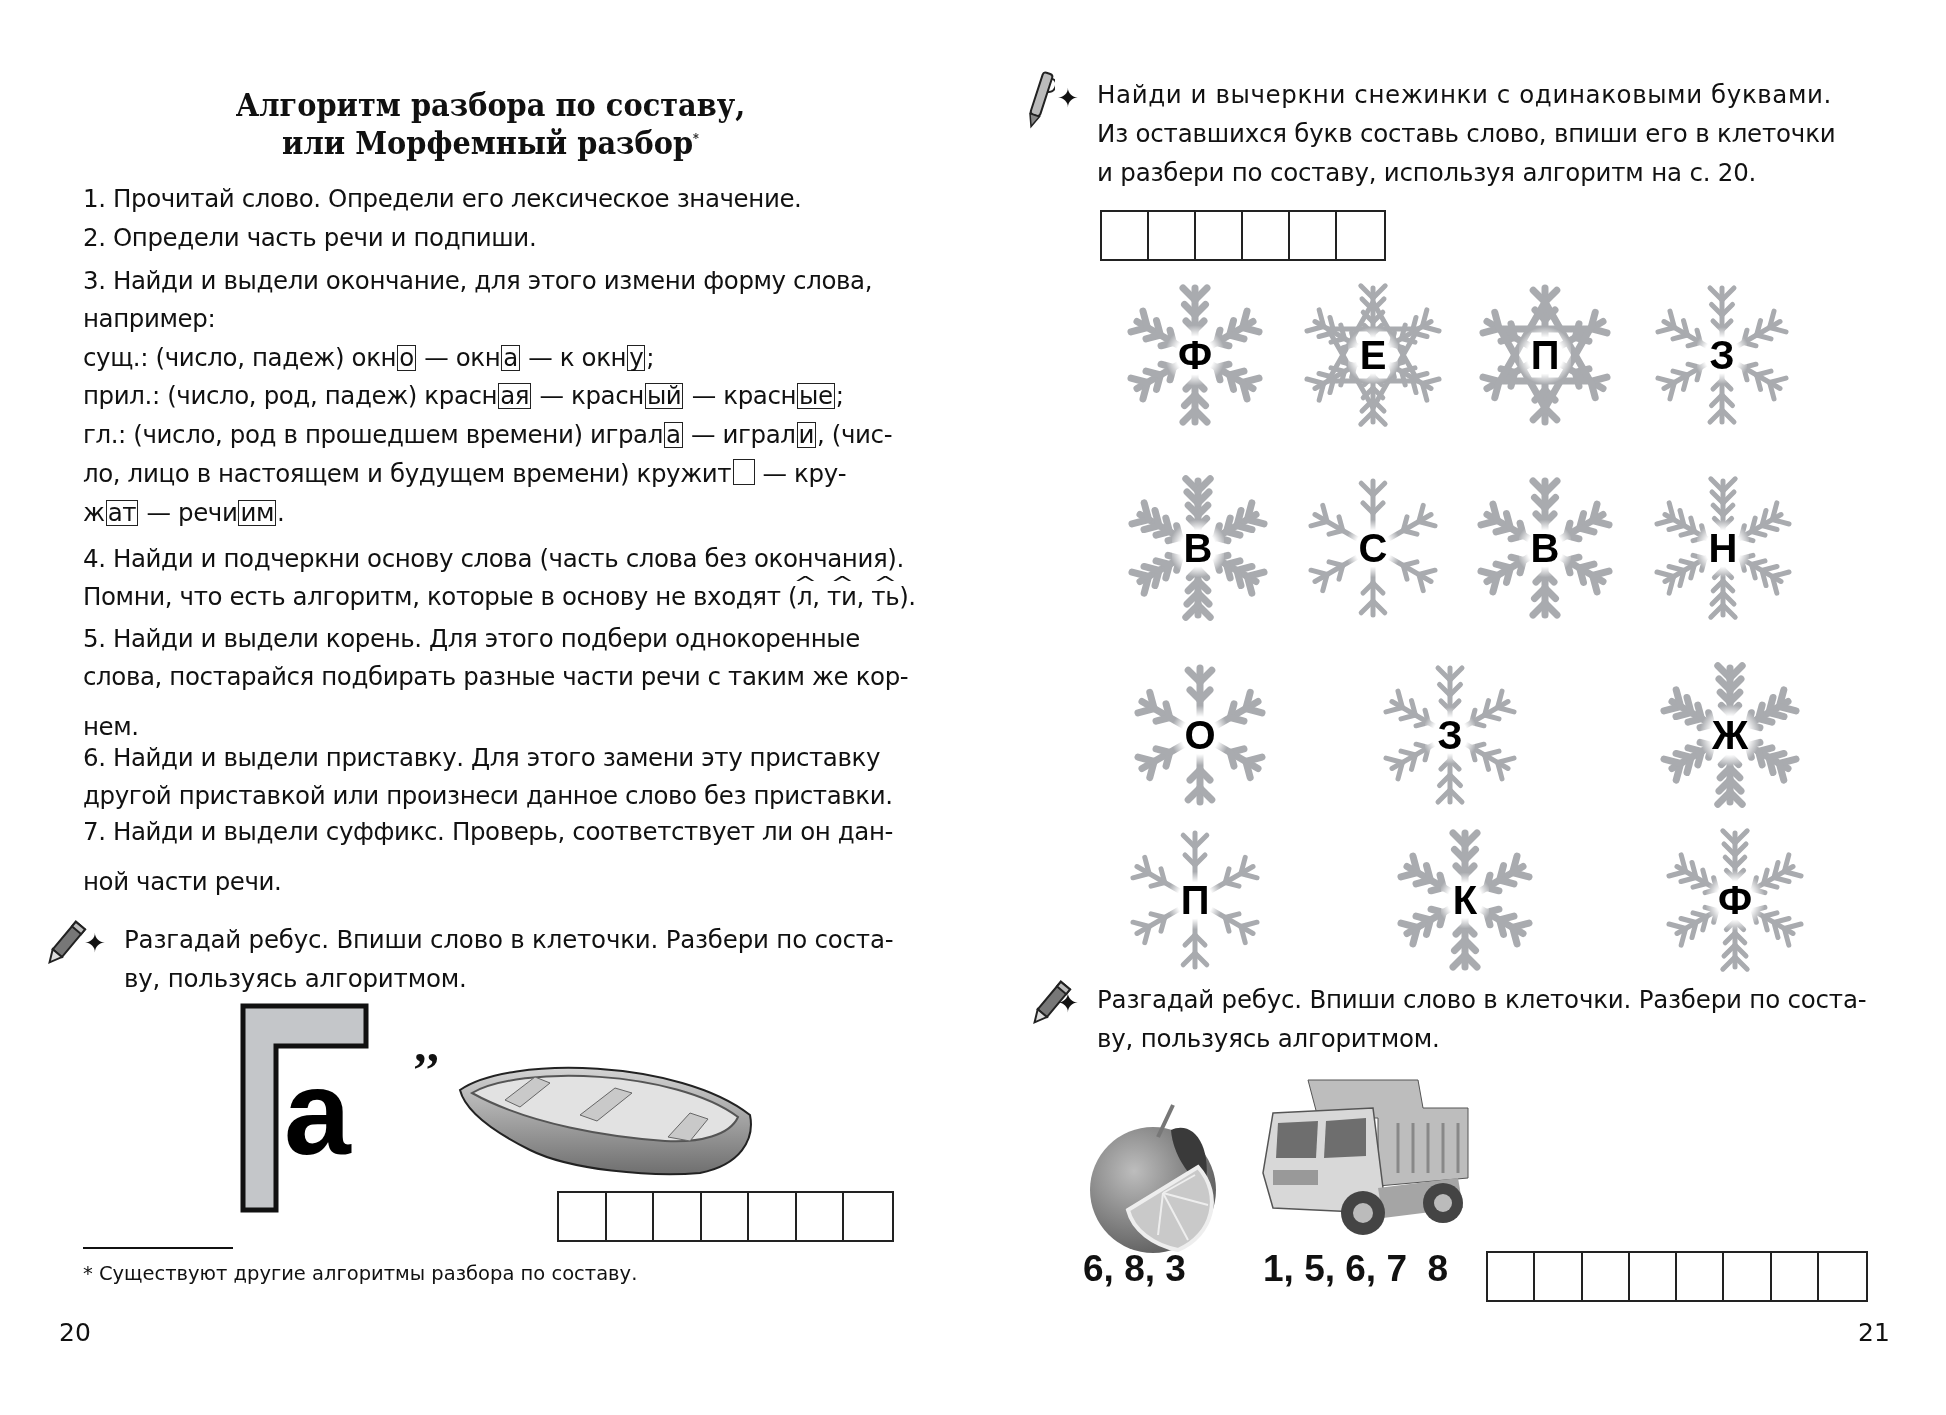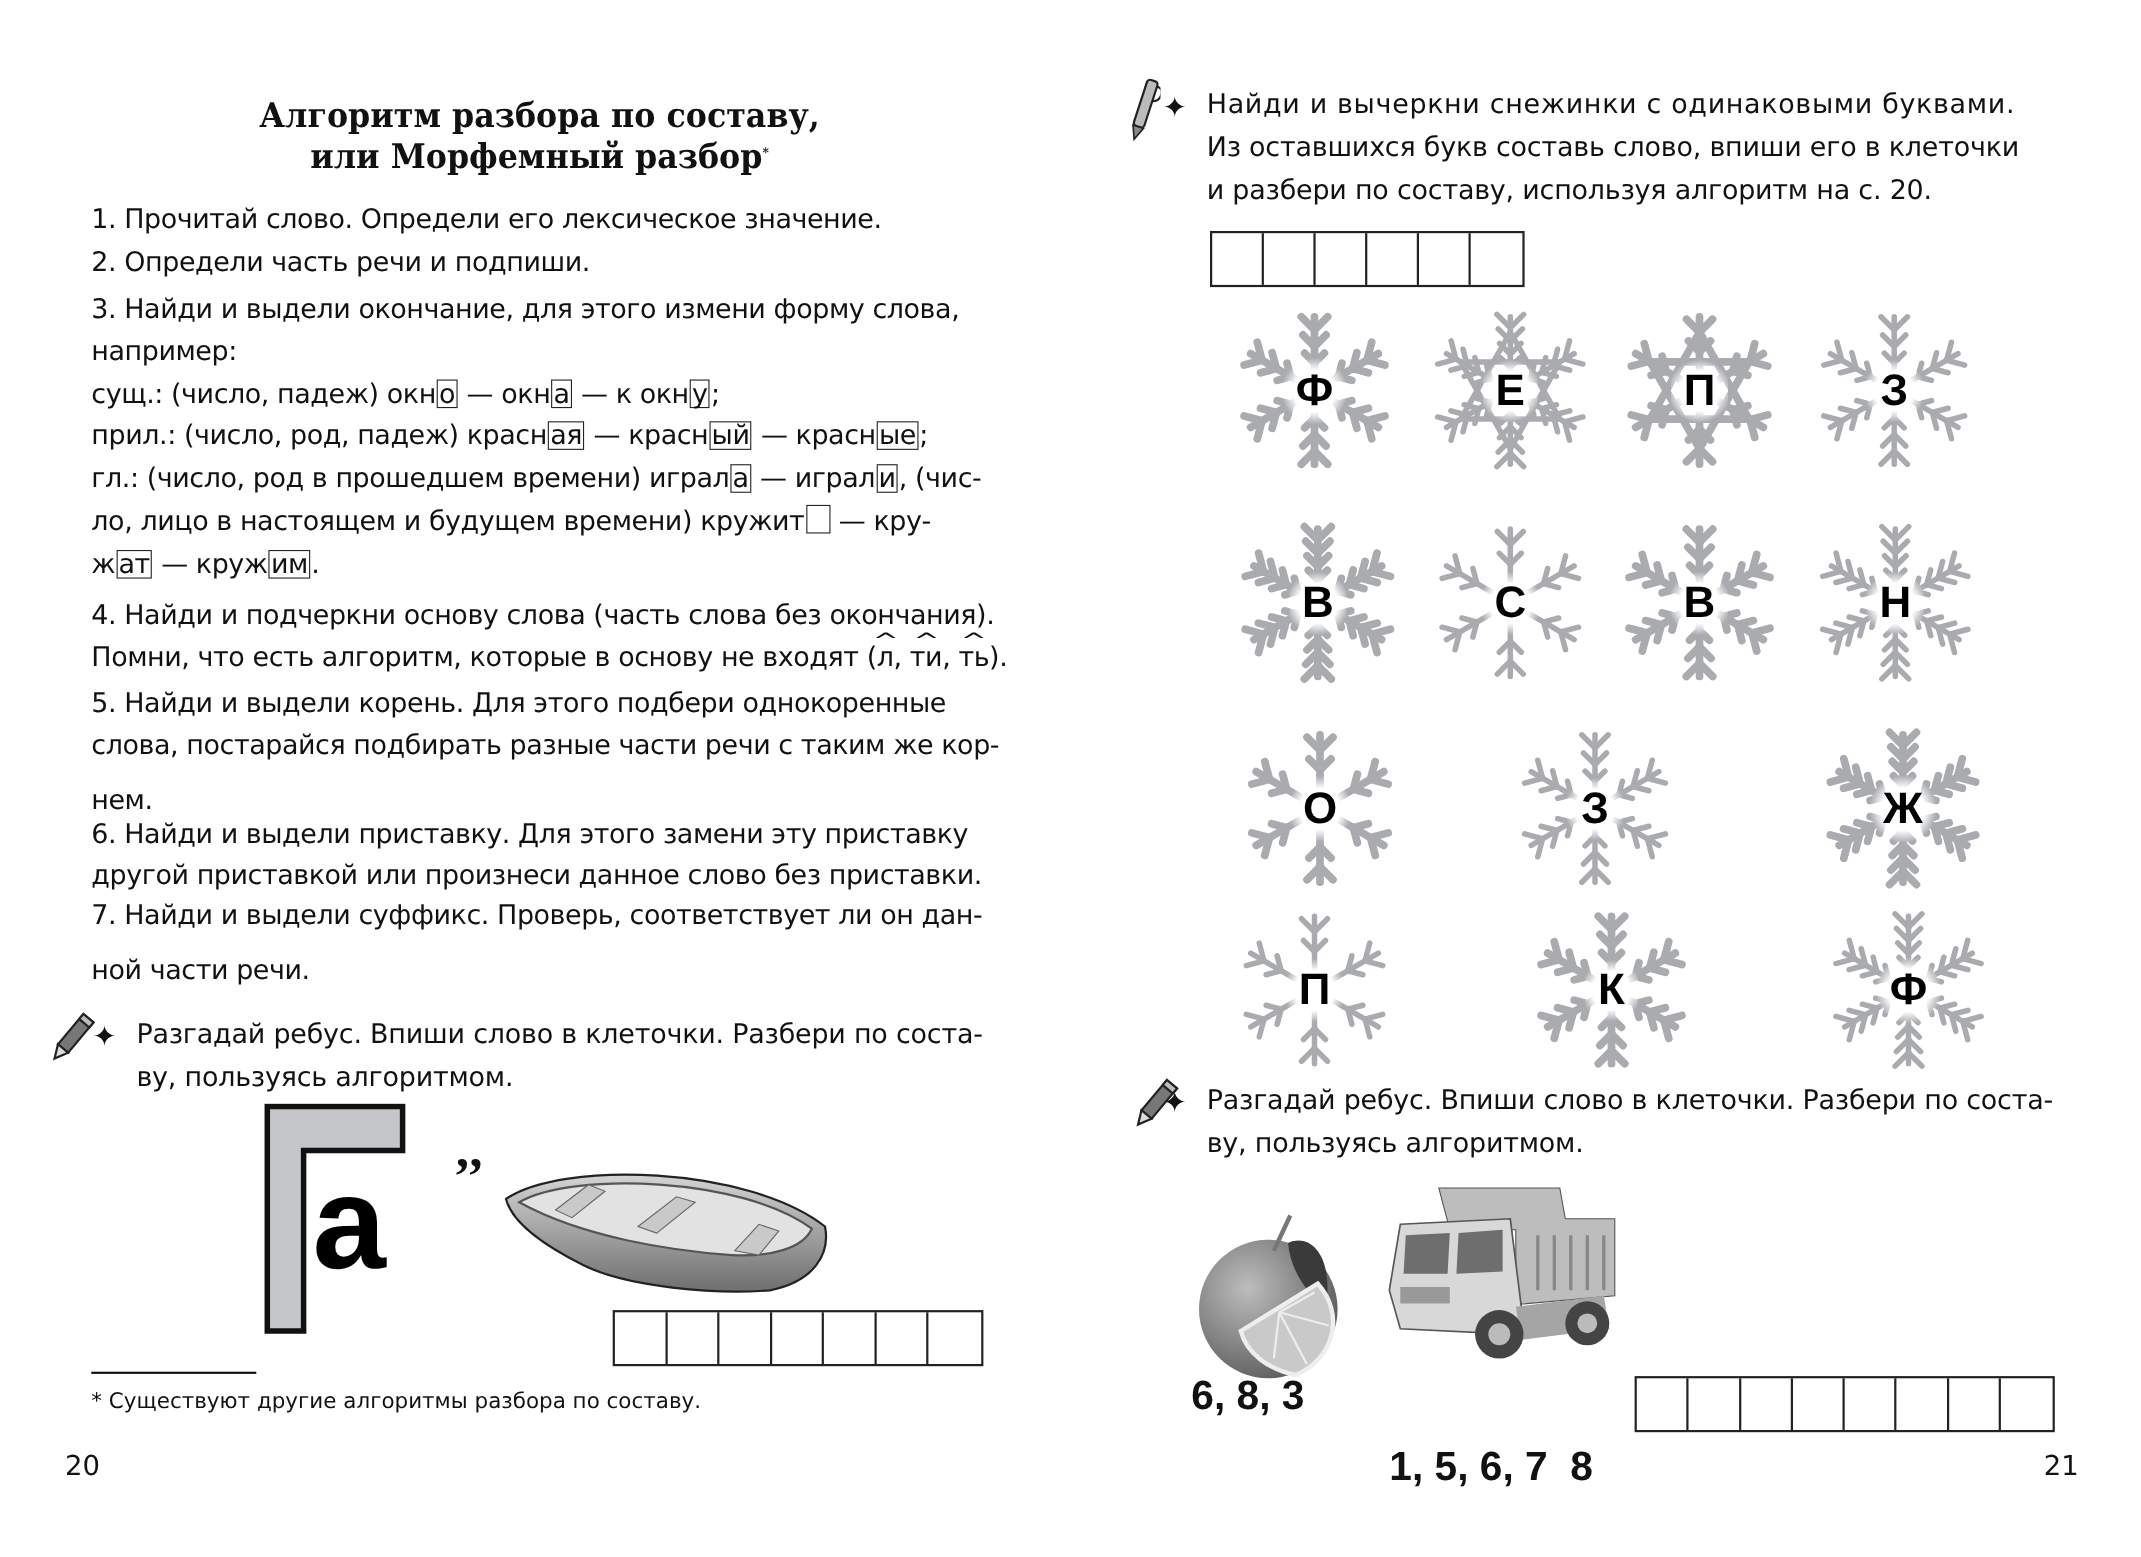--- a/index.html
+++ b/index.html
@@ -50,21 +50,21 @@
   <div class="txt" style="top:377px;">
     <span>прил.: (число, род, падеж) красн</span><span class="box">ая</span><span> — красн</span><span class="box">ый</span><span>  — красн</span><span class="box">ые</span><span>;</span>
   </div>
   <div class="txt" style="top:416px;">
     <span>гл.: (число, род в прошедшем времени) играл</span><span class="box">а</span><span> — играл</span><span class="box">и</span><span>,  (чис-</span>
   </div>
   <div class="txt" style="top:455px;">
     <span>ло, лицо в настоящем и будущем времени) кружит</span><span class="emptybox"></span><span> — кру-</span>
   </div>
   <div class="txt" style="top:494px;">
-    <span>ж</span><span class="box">ат</span><span> — круж</span><span class="box">им</span><span>.</span>
+    <span>ж</span><span class="box">ат</span><span> — речи</span><span class="box">им</span><span>.</span>
   </div>
 
   <div class="txt" style="top:540px;">4. Найди и подчеркни основу слова (часть слова без окончания).</div>
   <div class="txt" style="top:578px;">
     <span>Помни, что есть алгоритм, которые в основу не входят (</span><span class="hat">л</span>, <span class="hat">ти</span>, <span class="hat">ть</span><span>).</span>
   </div>
   <div class="txt" style="top:620px;">5. Найди и выдели  корень.  Для этого  подбери однокоренные</div>
   <div class="txt" style="top:658px;">слова, постарайся подбирать разные части речи с таким же кор-</div>
   <div class="txt" style="top:708px;">нем.</div>
   <div class="txt" style="top:739px;">6. Найди и выдели  приставку.  Для этого замени эту приставку</div>
@@ -1045,21 +1045,21 @@
     <polygon points="68,43 108,40 108,78 66,80" fill="#6e6e6e"></polygon>
     <rect x="15" y="92" width="45" height="15" fill="#999"></rect>
     <path d="M120,110 L200,100 L205,130 L125,140 Z" fill="#a5a5a5"></path>
     <circle cx="105" cy="135" r="22" fill="#444"></circle>
       <circle cx="105" cy="135" r="10" fill="#bbb"></circle>
     <circle cx="185" cy="125" r="20" fill="#444"></circle>
       <circle cx="185" cy="125" r="9" fill="#bbb"></circle>
   </svg>
 
   <div class="nums" style="left:110px;top:1248px;">6, 8, 3</div>
-  <div class="nums" style="left:290px;top:1312px;text-align:right;">1, 5, 6, 7  8</div>
+  <div class="nums" style="left:290px;top:1248px;text-align:right;">1, 5, 6, 7  8</div>
 
   <div class="grid" style="left:513px;top:1251px;" id="gridR2">
       <div class="cell" style="width: 47.3px;"></div>
       <div class="cell" style="width: 47.3px;"></div>
       <div class="cell" style="width: 47.3px;"></div>
       <div class="cell" style="width: 47.3px;"></div>
       <div class="cell" style="width: 47.3px;"></div>
       <div class="cell" style="width: 47.3px;"></div>
       <div class="cell" style="width: 47.3px;"></div>
       <div class="cell" style="width: 47.3px;"></div>

